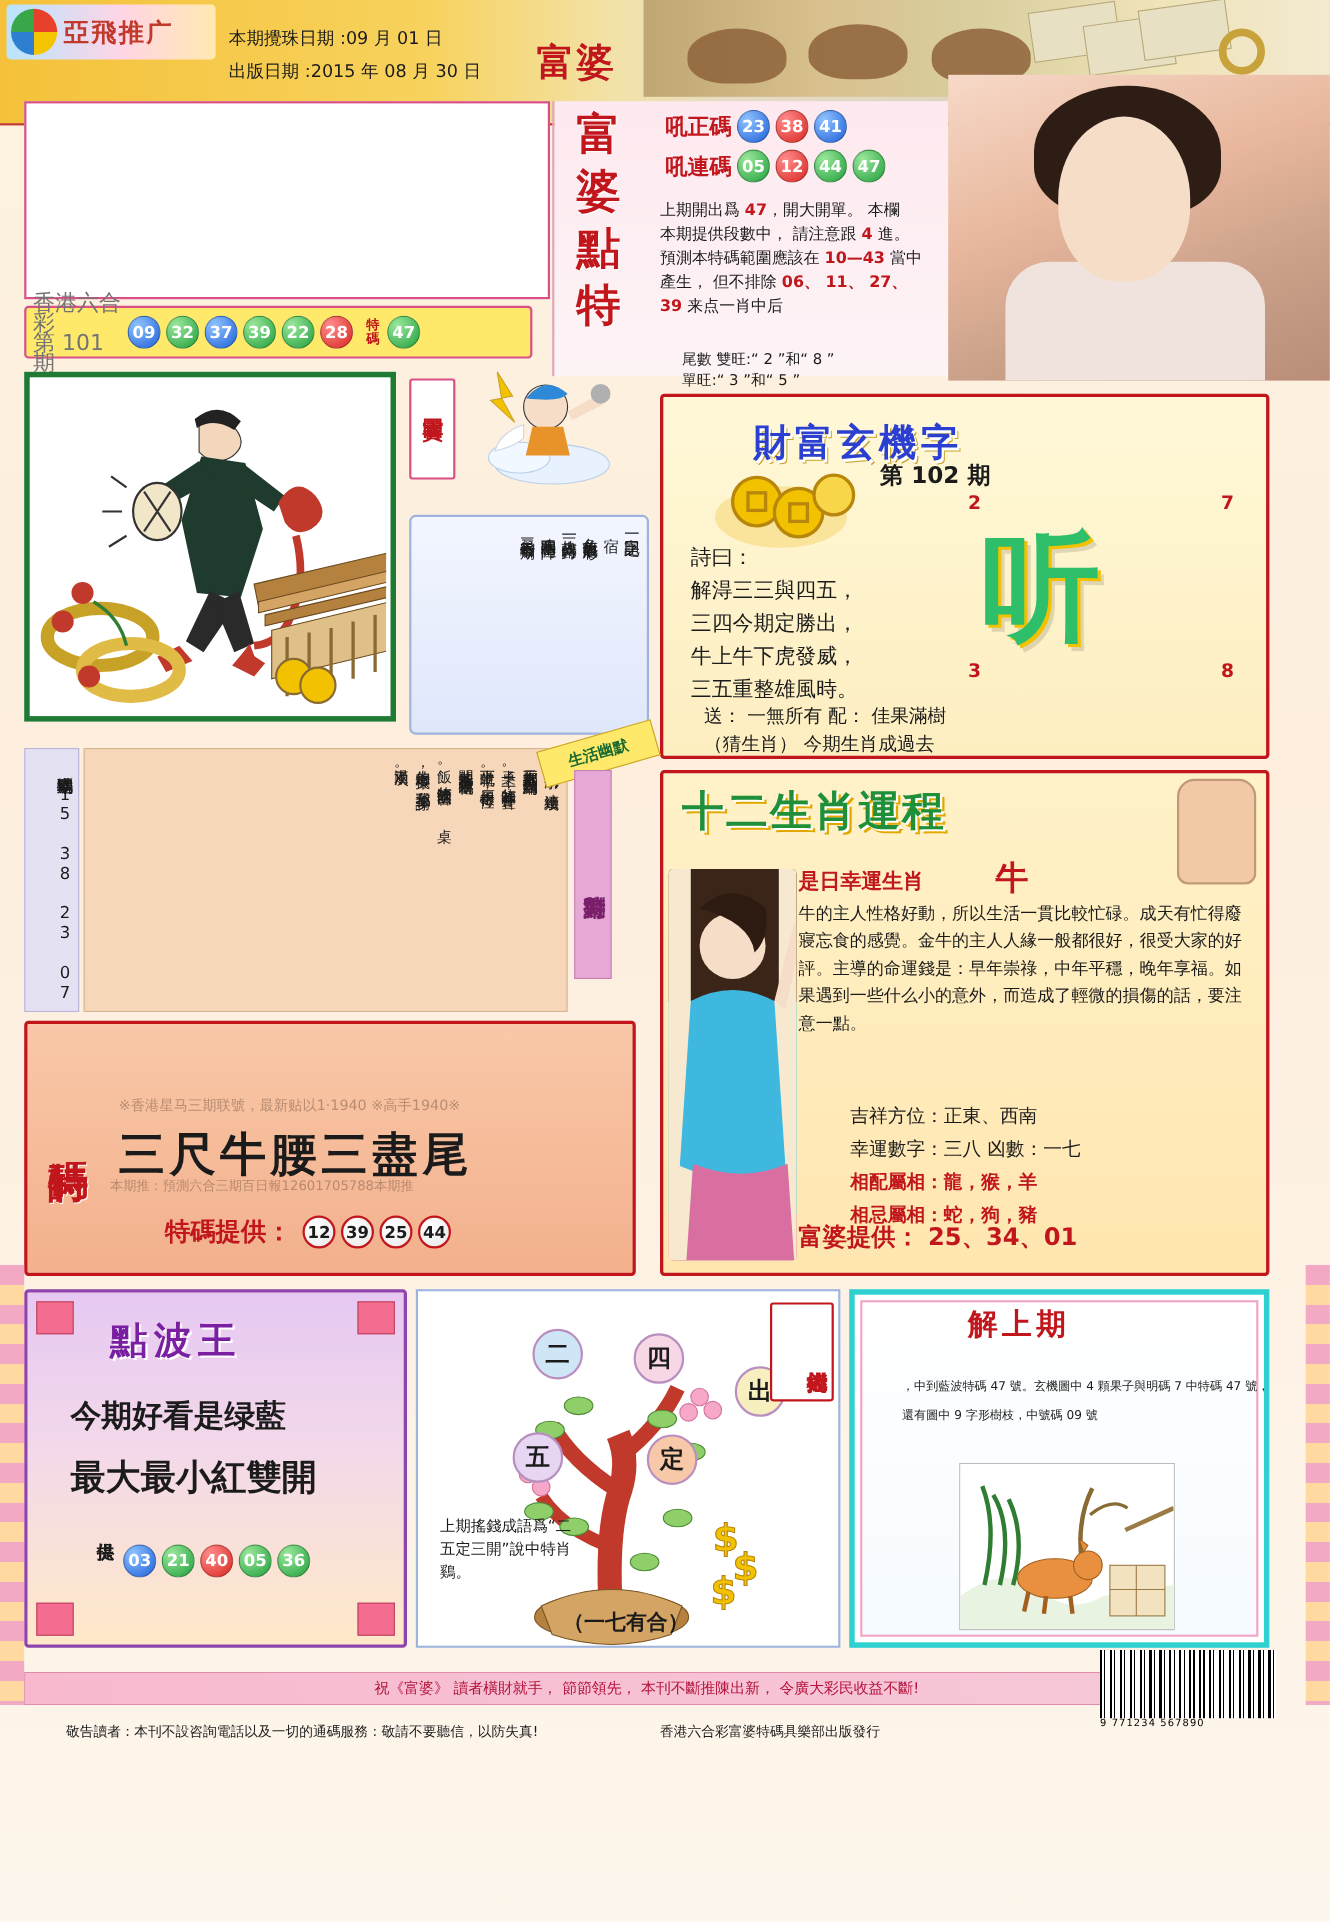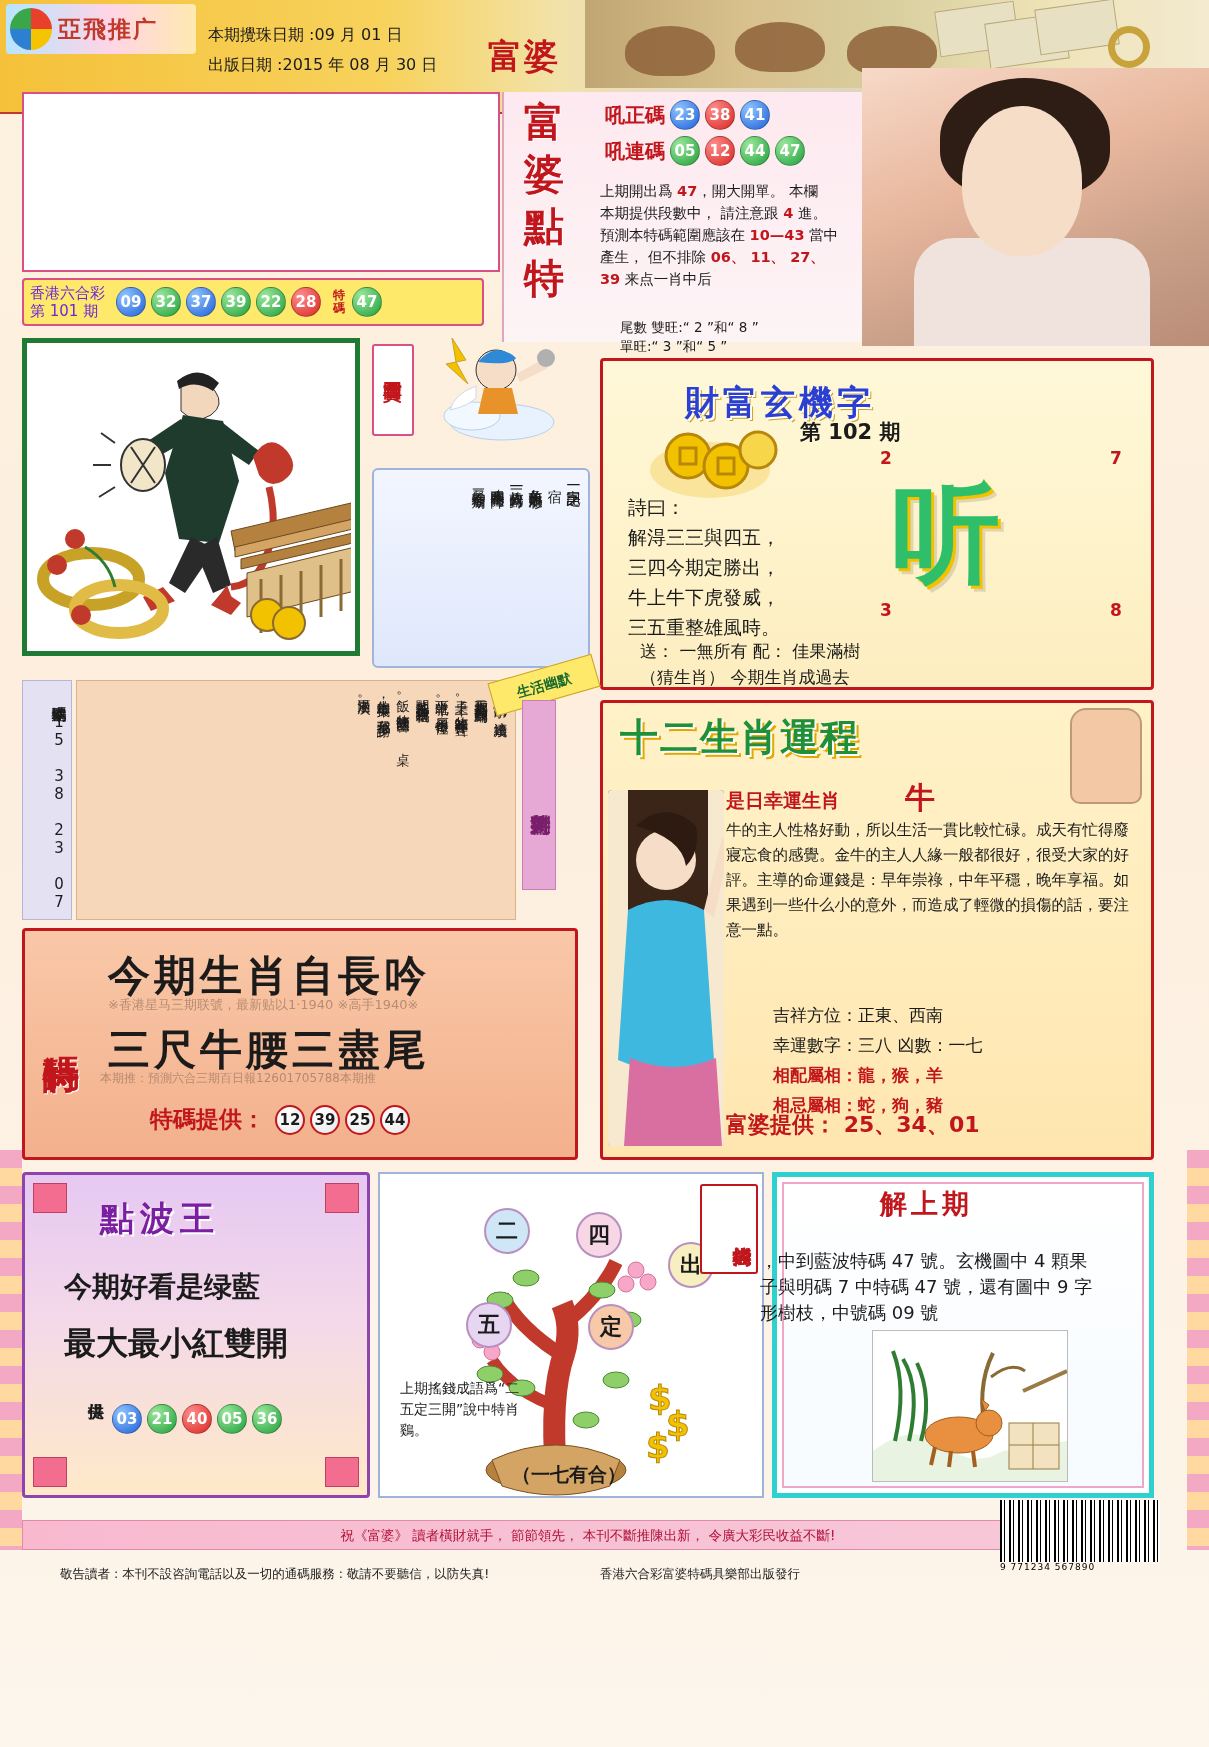--- a/index.html
+++ b/index.html
@@ -63,21 +63,21 @@
   .whitebox {
     position:absolute; left:22px; top:92px; width:478px; height:180px;
     background:#fff; border:2px solid #d94f86;
   }
   
   .drawbar {
     position:absolute; left:22px; top:278px; width:462px; height:48px;
     background:#ffe96a; border:2px solid #d94f86; border-radius:4px;
     display:flex; align-items:center; padding:0 6px;
   }
-  .drawbar .lbl { font-size:15px; color:#6d28d9; line-height:18px; width:86px;}
+  .drawbar .lbl { font-size:20px; color:#737373; line-height:18px; width:86px;}
   .ball {
     width:30px;height:30px;border-radius:50%; color:#fff; font-size:15px; font-weight:bold;
     display:flex;align-items:center;justify-content:center; margin-right:5px;
     border:1px solid rgba(0,0,0,.25);
   }
   .ball.red{background:radial-gradient(circle at 30% 28%,#ff8d8d,#d8261f);}
   .ball.blue{background:radial-gradient(circle at 30% 28%,#8fc4ff,#1f5fd8);}
   .ball.green{background:radial-gradient(circle at 30% 28%,#9ce89c,#1f9e3a);}
   .tm-lbl{font-size:12px;color:#c0161c;font-weight:bold;width:26px;line-height:13px;text-align:center;}
 
@@ -299,21 +299,21 @@
   }
 
   
   .jie {
     position:absolute; left:772px; top:1172px; width:382px; height:326px;
     background:#fff; border:5px solid #2fd0d0;
   }
   .jie-inner{position:absolute; inset:5px; border:2px solid #f0a6c8; background:linear-gradient(180deg,#ffffff,#f6fbff);}
   .jie-title{position:absolute; left:880px; top:1186px; font-size:27px; font-weight:bold; color:#c0161c; letter-spacing:4px;
     text-shadow:1px 1px 0 #fff;}
-  .jie-text{position:absolute; left:760px; top:1248px; width:336px; font-size:18px; line-height:26px; color:#1b1b1b;}
+  .jie-text{position:absolute; left:820px; top:1248px; width:336px; font-size:11px; line-height:26px; color:#1b1b1b;}
   .jie-pic{position:absolute; left:872px; top:1330px; width:196px; height:152px; background:#fff; border:1px solid #bbb; overflow:hidden;}
 
   
   .btm-bar {
     position:absolute; left:22px; top:1520px; width:1132px; height:30px;
     background:linear-gradient(90deg,#f8b9cf,#f6c9d9);
     border:1px solid #e08aad;
     font-size:13.5px; color:#b3123a; text-align:center; line-height:28px;
   }
   .btm-note1{position:absolute; left:60px; top:1566px; font-size:12.5px; color:#1b1b1b;}
@@ -524,21 +524,20 @@
     <div class="vtext">飯。牧師淡然回答：‘桌</div>
     <div class="vtext">上的每樣菜，我都至少謝</div>
     <div class="vtext">過兩次了。</div>
   </div>
   <div class="joke-tag">生活幽默</div>
   <div class="joke-side">對待剩菜</div>
 
   <div class="tmpoem"></div>
   <div class="tmpoem-side">特碼詩</div>
   <div class="tmpoem-ghost">※香港星马三期联號，最新贴以1·1940  ※高手1940※</div>
-  <div class="tmpoem-l1">今期生肖自長吟</div>
   <div class="tmpoem-l2">三尺牛腰三盡尾</div>
   <div class="tmpoem-ghost2">本期推：預測六合三期百日報12601705788本期推</div>
   <div class="tmprov">
     <div class="t">特碼提供：</div>
     <div class="ball white">12</div>
     <div class="ball white">39</div>
     <div class="ball white">25</div>
     <div class="ball white">44</div>
   </div>
 

